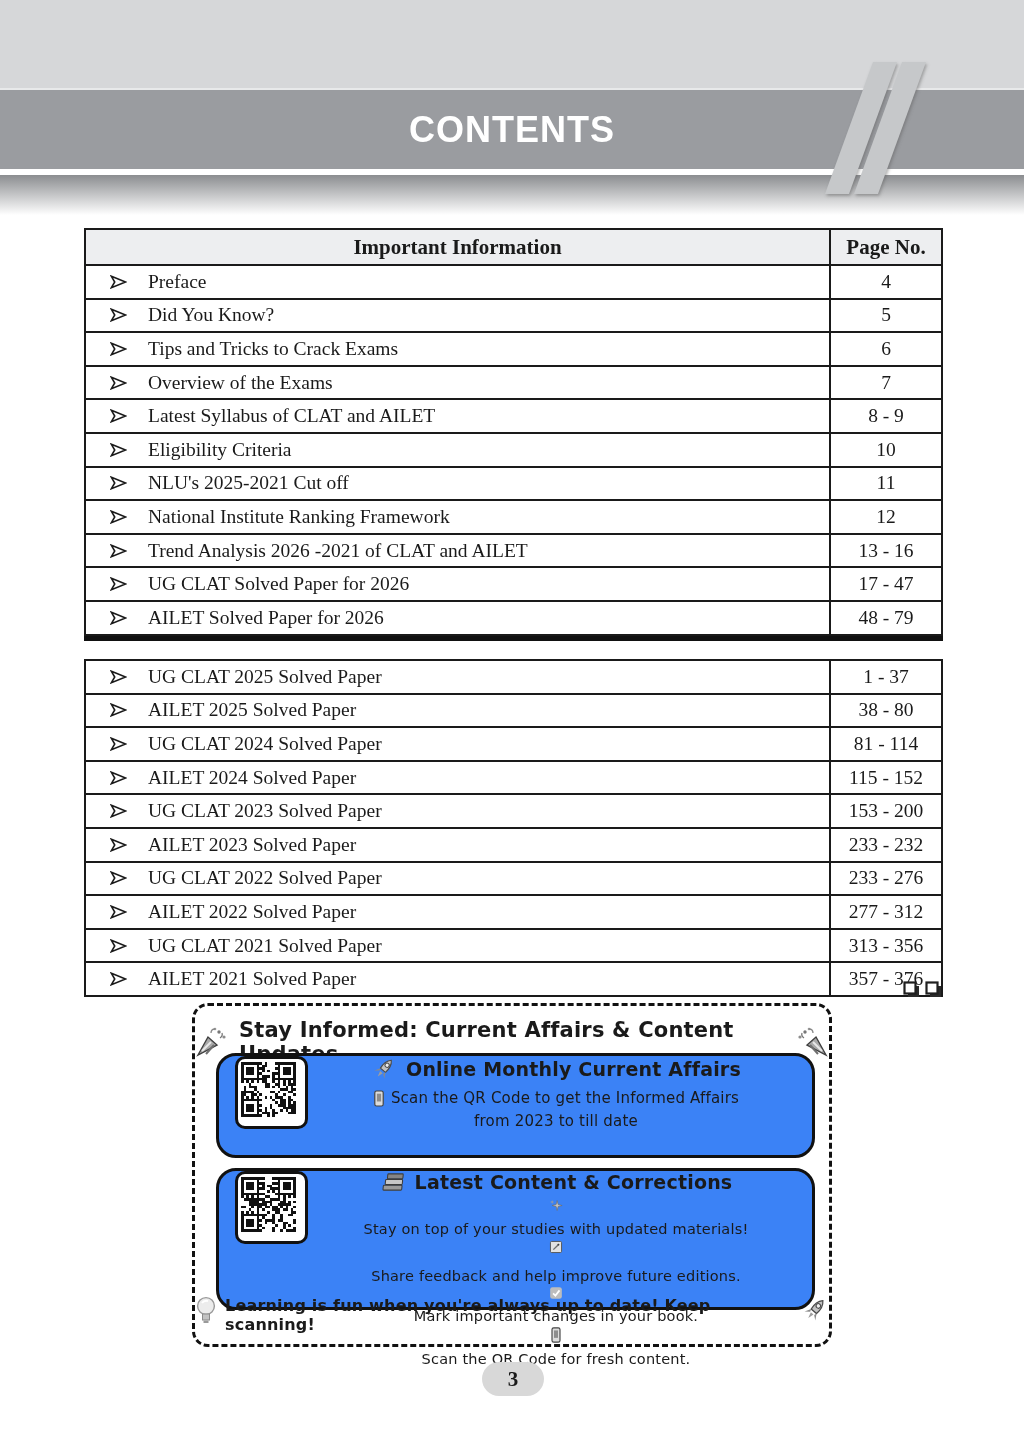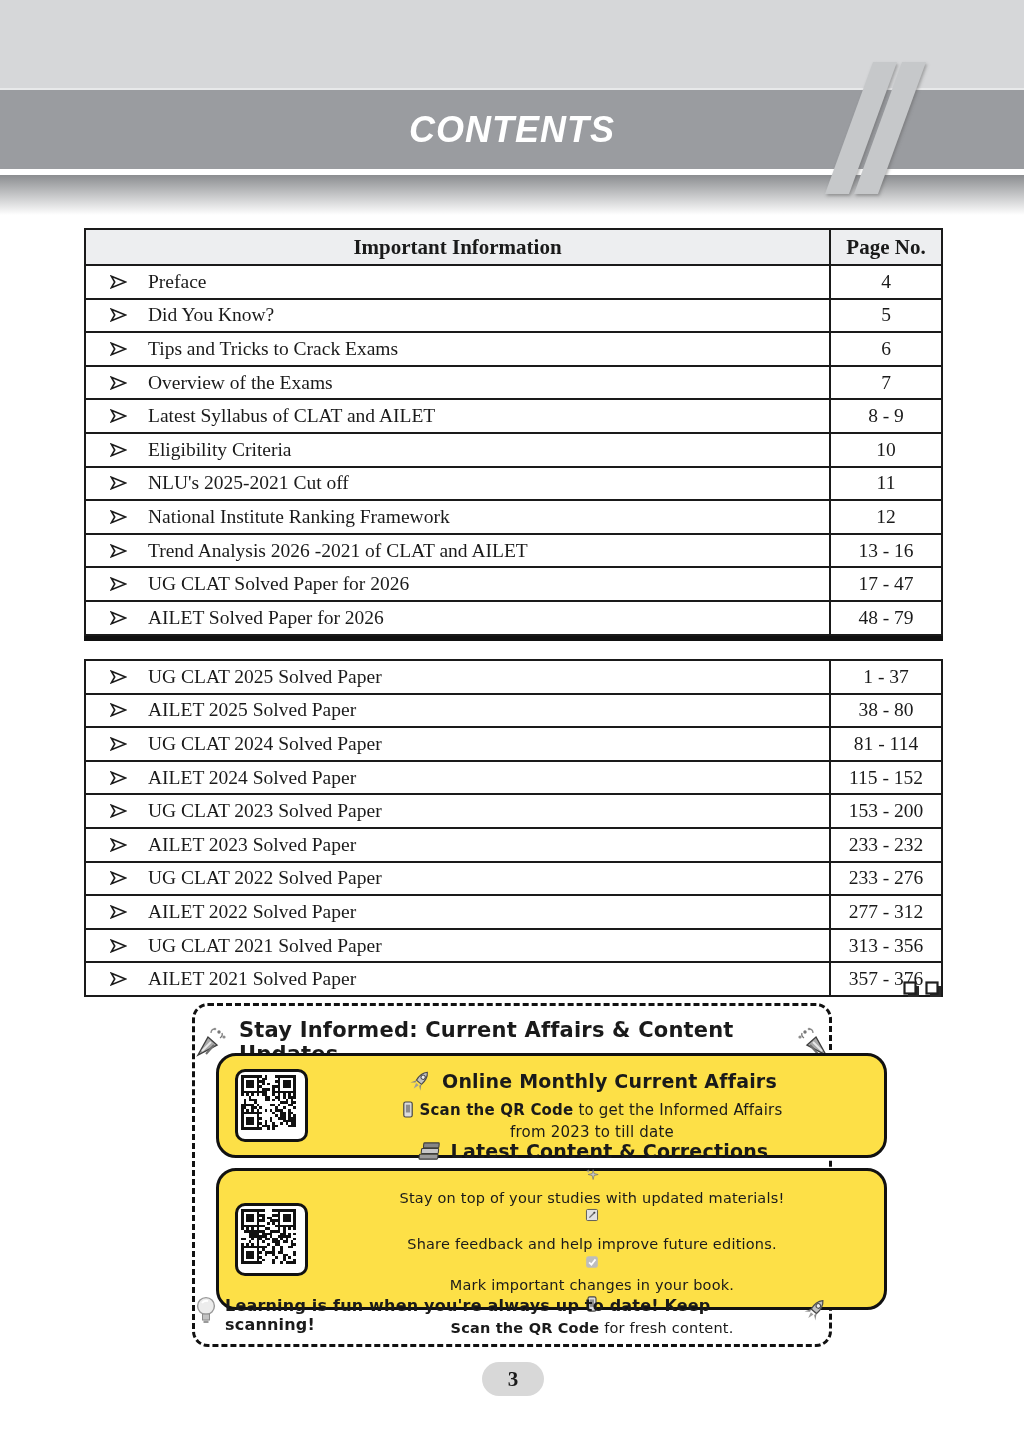--- a/index.html
+++ b/index.html
@@ -3,21 +3,21 @@
 <meta charset="utf-8">
 <style>
   html,body{margin:0;padding:0;background:#fff;}
   .page{position:relative;width:1024px;height:1440px;background:#ffffff;overflow:hidden;
         font-family:"Liberation Serif", serif;color:#1a1a1a;}
 
   
   .top-strip{position:absolute;top:0;left:0;width:1024px;height:88px;background:#d6d7d9;}
   .band{position:absolute;top:88px;left:0;width:1024px;height:84px;background:#9a9ca0;
         border-top:2px solid #e8e9ea;border-bottom:3px solid #ffffff;box-sizing:border-box;
-        display:flex;align-items:center;justify-content:center;font-style:italic;}
+        display:flex;align-items:center;justify-content:center;}
   .band-title{font-family:"Liberation Sans", sans-serif;font-weight:bold;font-size:36px;
         color:#ffffff;letter-spacing:1px;}
   .band-shadow{position:absolute;top:175px;left:0;width:1024px;height:40px;
         background:linear-gradient(#8b8d90,#ffffff);}
   .stripe{position:absolute;top:62px;height:132px;background:#c6c8ca;transform:skewX(-20deg);
         box-shadow:2px 2px 3px rgba(90,90,90,.45);}
   .stripe.s1{left:849px;width:24px;}
   .stripe.s2{left:878px;width:24px;}
 
   
@@ -37,33 +37,33 @@
   .divider{position:absolute;left:84px;top:636px;width:859px;height:5px;background:#111;}
 
   .endmarks{position:absolute;left:903px;top:981px;display:flex;gap:5px;}
 
   
   .updates{position:absolute;left:192px;top:1003px;width:640px;height:344px;
         border:3px dashed #111;border-radius:16px;box-sizing:border-box;background:#fff;
         font-family:"DejaVu Sans", sans-serif;}
   .u-title{position:absolute;top:12px;left:0;width:100%;display:flex;align-items:center;
         justify-content:center;gap:10px;font-weight:bold;font-size:21px;letter-spacing:.2px;}
-  .card{position:absolute;left:21px;width:671px;border:3px solid #111;border-radius:20px;
-        background:#fde047;box-sizing:border-box;display:flex;align-items:center;}
+  .card{position:absolute;left:21px;width:599px;border:3px solid #111;border-radius:20px;
+        background:#3b82f6;box-sizing:border-box;display:flex;}
   .card1{top:47px;height:105px;}
   .card2{top:162px;height:142px;}
   .qr-wrap{margin-left:16px;border:3px solid #111;border-radius:10px;background:#fff;
         padding:3px;width:61px;height:61px;flex:0 0 auto;}
   .card-content{flex:1;text-align:center;padding:0 14px 0 6px;}
   .card-title{display:inline-flex;align-items:center;gap:9px;font-weight:bold;font-size:19px;
         letter-spacing:.2px;margin-bottom:5px;}
   .card-line{font-size:15px;letter-spacing:.2px;line-height:1.5;display:flex;
         align-items:center;justify-content:center;gap:6px;}
   .card2 .card-line{font-size:14.5px;line-height:1.42;flex-direction:column;}
-  .b{font-weight:bold;}
+  .b{font-weight:normal;}
   .u-footer{position:absolute;bottom:10px;left:0;width:100%;display:flex;
         justify-content:center;gap:8px;font-weight:bold;font-size:16px;letter-spacing:.2px;}
 
   
   .pill{position:absolute;left:482px;top:1362px;width:62px;height:34px;border-radius:17px;
         background:#d8d8d8;display:flex;align-items:center;justify-content:center;
         font-weight:bold;font-size:21px;}
   .icon{display:inline-block;line-height:0;}
 </style>
 </head>

